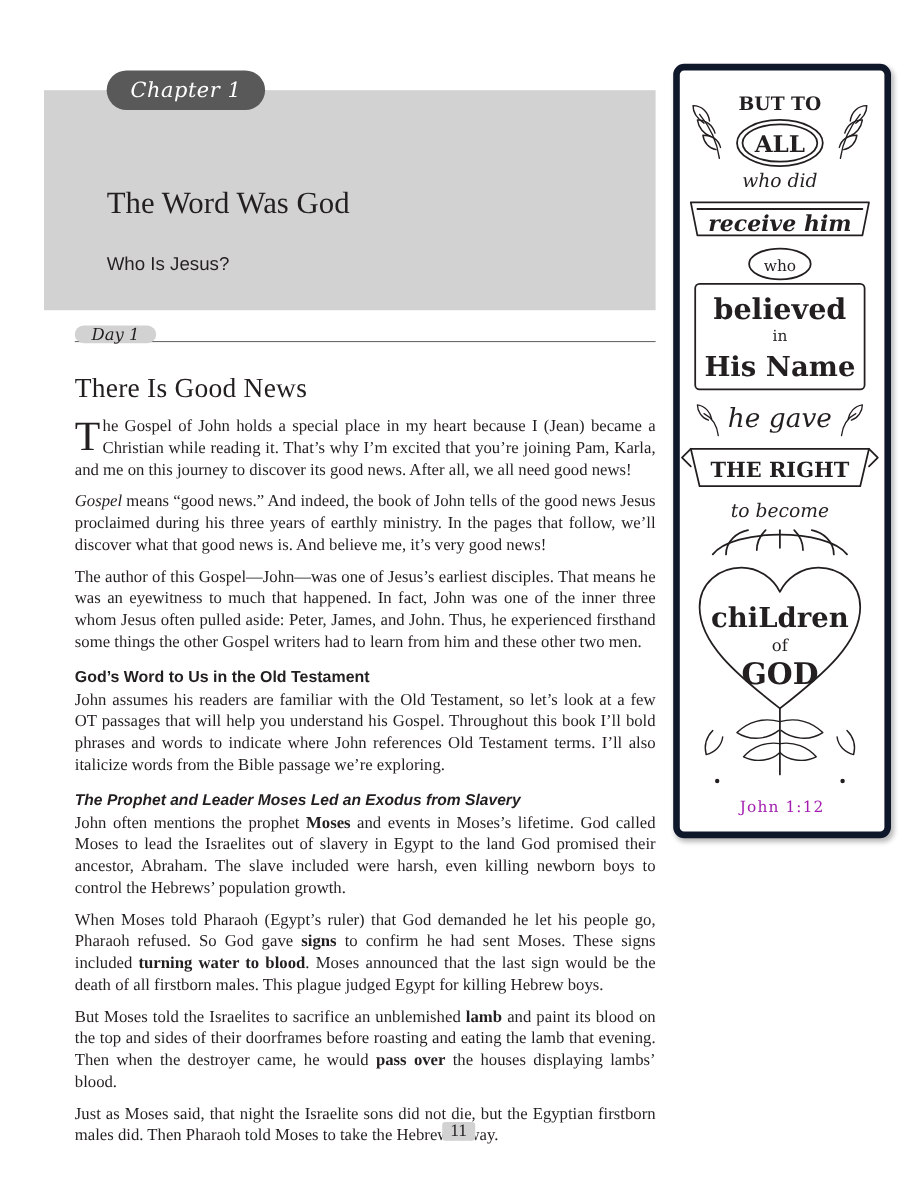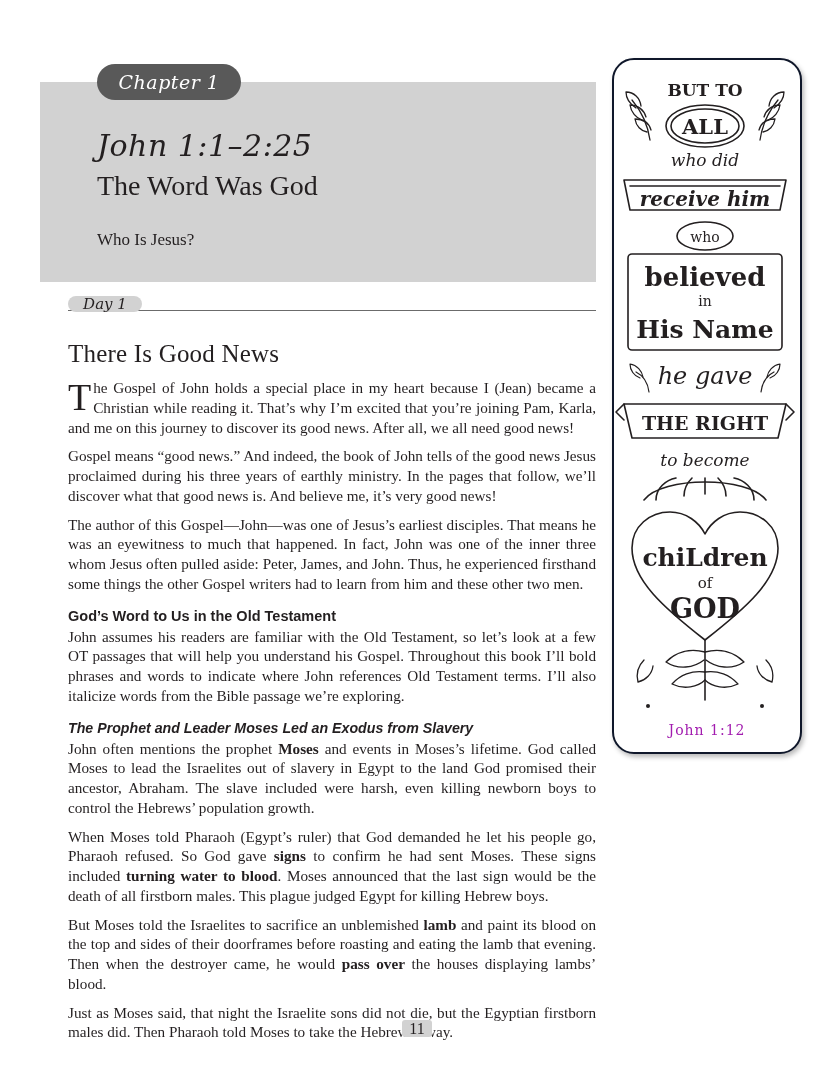--- a/index.html
+++ b/index.html
@@ -67,21 +67,21 @@
     left: 57px;
     top: 88px;
     font-family: "Liberation Serif", serif;
     font-size: 28px;
     color: #231f20;
   }
   .header-question {
     position: absolute;
     left: 57px;
     top: 148px;
-    font-family: Liberation Serif, serif;
+    font-family: Liberation Sans, sans-serif;
     font-size: 17px;
     color: #231f20;
   }
 
   
   .day-pill {
     position: absolute;
     left: 68px;
     top: 296px;
     width: 74px;
@@ -149,21 +149,21 @@
     font-size: 14.5px;
     margin: 14px 0 3px 0;
   }
   h4.sub-sub-heading {
     font-family: "Liberation Sans", sans-serif;
     font-weight: bold;
     font-style: italic;
     font-size: 14.2px;
     margin: 14px 0 3px 0;
   }
-  .italic { }
+  .italic { font-style: italic; }
   .bold { font-weight: bold; }
 
   
   .folio {
     position: absolute;
     left: 0;
     right: 0;
     top: 1020px;
     text-align: center;
   }
@@ -180,22 +180,22 @@
   }
 
   
   .art-panel {
     position: absolute;
     left: 612px;
     top: 58px;
     width: 186px;
     height: 692px;
     background: #ffffff;
-    border: 2px solid #0f172a;
-    border-radius: 22px;
+    border: 6px solid #0f172a;
+    border-radius: 10px;
     box-shadow: 2px 3px 5px rgba(0,0,0,0.28);
     overflow: hidden;
   }
   .art-panel svg { display: block; }
   .art-caption {
     position: absolute;
     left: 0; right: 0;
     bottom: 14px;
     text-align: center;
     font-family: "DejaVu Serif", serif;
@@ -203,21 +203,20 @@
     color: #a21caf;
     letter-spacing: 1px;
   }
 </style>
 </head>
 <body>
 
 <div class="page">
 
   <div class="header-block">
-    <div class="header-title">John 1:1–2:25</div>
     <div class="header-subtitle">The Word Was God</div>
     <div class="header-question">Who Is Jesus?</div>
   </div>
 
   <div class="chapter-tab">
     <span class="chapter-tab-label">Chapter 1</span>
   </div>
 
   <div class="day-rule"></div>
   <div class="day-pill">

